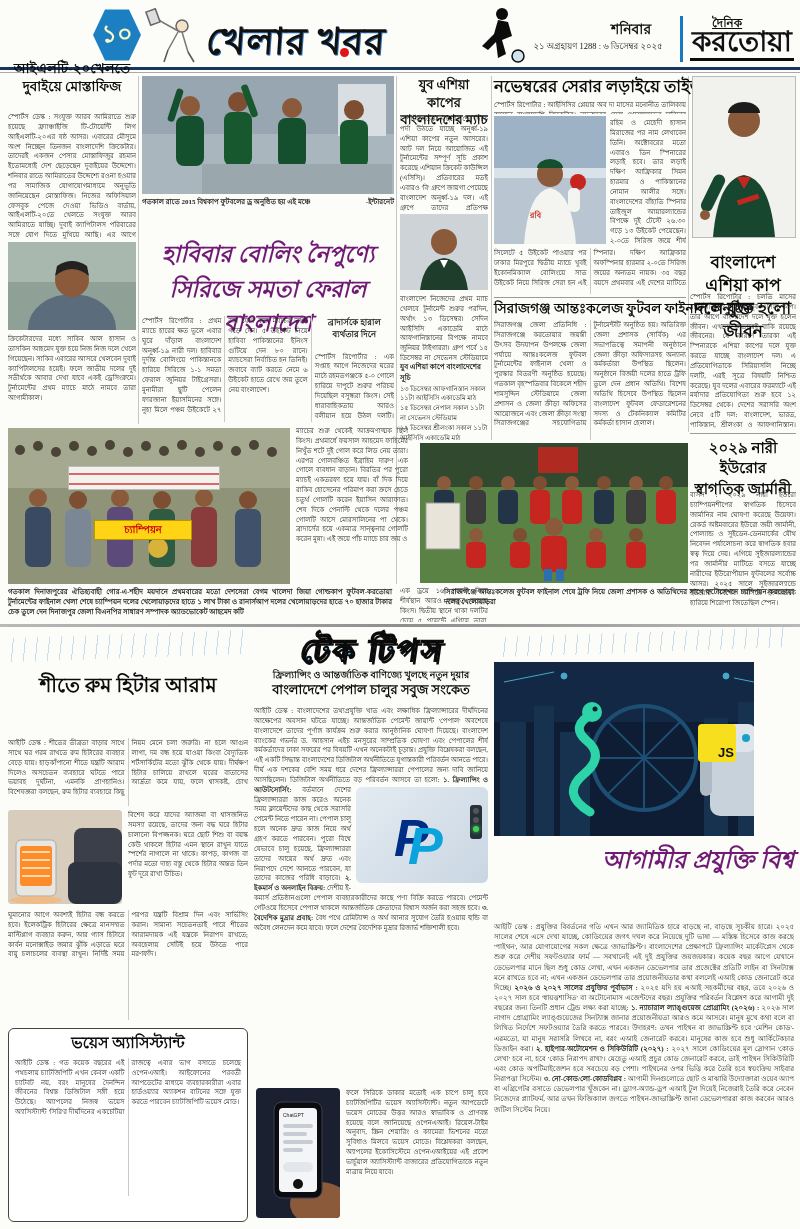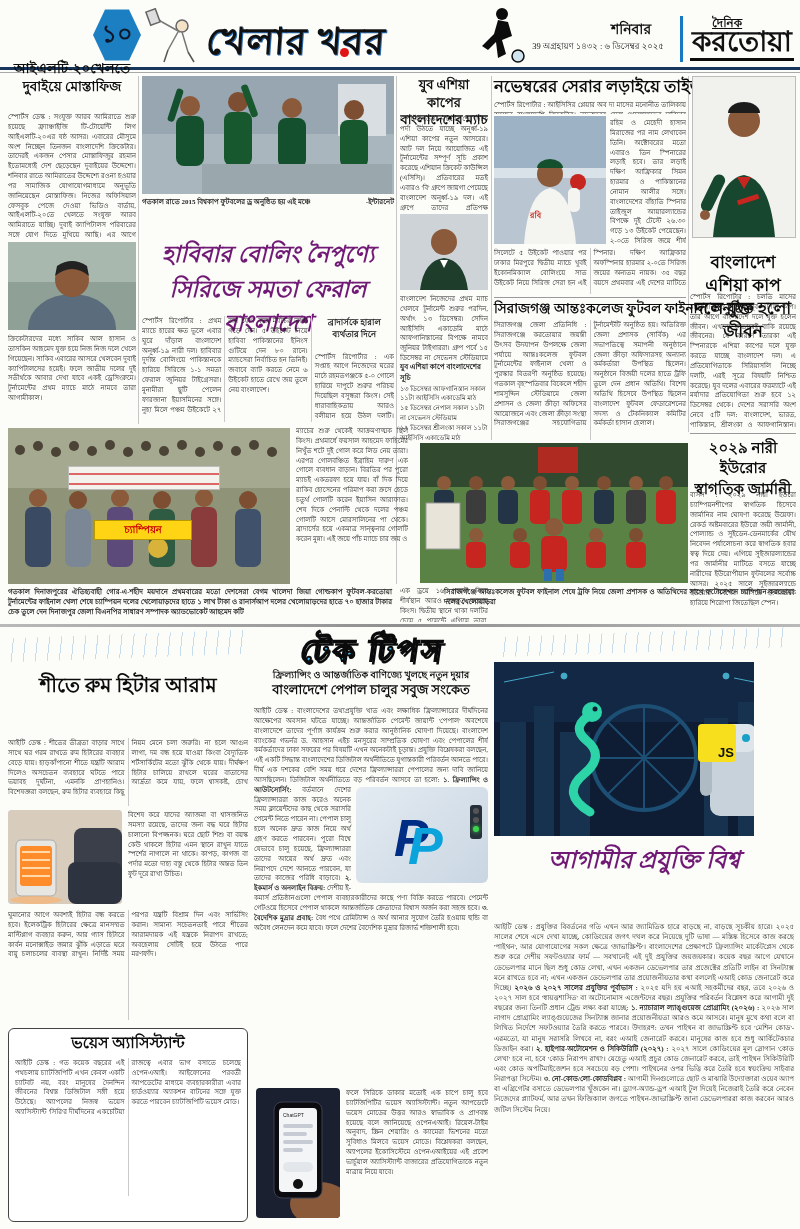--- a/index.html
+++ b/index.html
@@ -12,21 +12,21 @@
   .hl{font-weight:bold;color:#0c0c0c;text-align:center;line-height:1.35;}
   .hl-red{color:#701a75;font-style:italic;}
   .caption{font-size:7px;line-height:1.4;font-weight:bold;text-align:justify;color:#222;}
   .credit{float:right;font-weight:bold;}
   .vr{position:absolute;width:1px;background:#c6c6c6;}
   .hr{position:absolute;height:1px;background:#9a9a9a;}
   .photo{position:absolute;overflow:hidden;background:#cfd3d6;}
   .photo svg{display:block;}
   
   .hex{clip-path:polygon(25% 3%,75% 3%,100% 50%,75% 97%,25% 97%,0 50%);background:#1b7fc2;
-       color:#0f172a;font-weight:bold;display:flex;align-items:center;justify-content:center;font-size:24px;}
+       color:#fef9c3;font-weight:bold;display:flex;align-items:center;justify-content:center;font-size:24px;}
   .masthead-title{font-size:37px;font-weight:900;letter-spacing:1px;transform:skewX(-4deg);
        text-shadow:1px 1px 0 #2b6cb0;}
   .brand{font-size:28px;font-weight:900;border-bottom:3px solid #0c0c0c;line-height:1.15;}
   .brand-small{font-size:12px;font-weight:900;text-decoration:underline;}
   .dateline-day{font-size:14px;font-weight:bold;text-align:center;}
   .dateline-date{font-size:8.5px;text-align:center;}
   
   .tech-title{font-size:31px;font-weight:900;color:#47b9ea;letter-spacing:3px;transform:skewX(-8deg);
       -webkit-text-stroke:1px #0b0b0b;text-shadow:2.5px 2.5px 0 #0b0b0b;white-space:nowrap;}
   .streaks{background:repeating-linear-gradient(96deg,transparent 0 5px,#b9d4e8 5px 6px,transparent 6px 12px);
@@ -68,21 +68,21 @@
 
   <svg class="abs" style="left:468px;top:6px;" width="62" height="60" viewBox="0 0 62 60">
     <g fill="#0c0c0c">
       <circle cx="34" cy="8" r="6"></circle>
       <path d="M30 14 L40 16 L44 30 L34 34 L38 48 L30 52 L28 36 L20 44 L14 40 L26 28 Z"></path>
       <circle cx="50" cy="50" r="6" fill="#cfe4ee" stroke="#0c0c0c" stroke-width="1.5"></circle>
     </g>
   </svg>
 
   <div class="abs dateline-day" style="left:586px;top:18px;width:90px;">শনিবার</div>
-  <div class="abs dateline-date" style="left:520px;top:40px;width:156px;">39 অগ্রহায়ণ ১৪৩২ : ৬ ডিসেম্বর ২০২৫</div>
+  <div class="abs dateline-date" style="left:520px;top:40px;width:156px;">২১ অগ্রহায়ণ 1288 : ৬ ডিসেম্বর ২০২৫</div>
   <div class="abs" style="left:680px;top:16px;width:3px;height:46px;background:#1779c4;"></div>
   <div class="abs brand-small" style="left:712px;top:14px;width:70px;">দৈনিক</div>
   <div class="abs brand" style="left:690px;top:26px;width:104px;text-align:center;">করতোয়া</div>
 
   <div class="abs" style="left:0;top:67px;width:800px;height:3px;background:#16365c;"></div>
   <div class="abs" style="left:0;top:72px;width:800px;height:1px;background:#a9a9a9;"></div>
 
   <div class="vr" style="left:138px;top:76px;height:348px;"></div>
   <div class="vr" style="left:396px;top:76px;height:508px;"></div>
   <div class="vr" style="left:491px;top:76px;height:364px;"></div>
@@ -369,21 +369,21 @@
           <line x1="10" y1="20" x2="60" y2="10"></line>
           <line x1="240" y1="16" x2="290" y2="26"></line>
           <circle cx="70" cy="14" r="3" fill="#58e0ff"></circle>
           <circle cx="232" cy="14" r="3" fill="#58e0ff"></circle>
         </g>
     </svg>
     <div class="js-badge" style="right:18px;top:62px;width:34px;height:34px;font-size:13px;">JS</div>
   </div>
 
   <div class="abs hl hl-red" style="left:494px;top:842px;width:300px;font-size:24px;line-height:1.5;">
-    <div style="text-align:center;">আগামীর প্রযুক্তি বিশ্ব</div>
+    <div style="text-align:right;">আগামীর প্রযুক্তি বিশ্ব</div>
   </div>
   <div class="abs body-txt" style="left:494px;top:922px;width:300px;height:300px;font-size:7px;">
     <span>আইটি ডেস্ক : প্রযুক্তির বিবর্তনের গতি এখন আর জ্যামিতিক হারে বাড়ছে না, বাড়ছে সূচকীয় হারে। ২০২৫ সালের শেষে এসে দেখা যাচ্ছে, কোডিংয়ের জগৎ দখল করে নিয়েছে দুটি ভাষা — মস্তিষ্ক হিসেবে কাজ করছে 'পাইথন', আর যোগাযোগের সকল ক্ষেত্রে 'জাভাস্ক্রিপ্ট'। বাংলাদেশের প্রেক্ষাপটে ফ্রিল্যান্সিং মার্কেটপ্লেস থেকে শুরু করে দেশীয় সফটওয়্যার ফার্ম — সবখানেই এই দুই প্রযুক্তির জয়জয়কার। কয়েক বছর আগে যেখানে ডেভেলপার মানে ছিল শুধু কোড লেখা, এখন একজন ডেভেলপার তার প্রজেক্টের প্রতিটি লাইন বা সিনট্যাক্স মনে রাখতে হবে না; এখন একজন ডেভেলপার তার প্রয়োজনীয়তার কথা বললেই এআই কোড জেনারেট করে দিচ্ছে।</span>
     <b>২০২৬ ও ২০২৭ সালের প্রযুক্তির পূর্বাভাস :</b>
     <span>২০২৫ যদি হয় এআই সহকর্মীদের বছর, তবে ২০২৬ ও ২০২৭ সাল হবে 'স্বায়ত্তশাসিত' বা অটোনোমাস এজেন্টদের বছর। প্রযুক্তির পরিবর্তন বিশ্লেষণ করে আগামী দুই বছরের জন্য তিনটি প্রধান ট্রেন্ড লক্ষ্য করা যাচ্ছে:</span>
     <b>১. ন্যাচারাল ল্যাঙ্গুয়েজ প্রোগ্রামিং (২০২৬) :</b>
     <span>২০২৬ সাল নাগাদ প্রোগ্রামিং ল্যাঙ্গুয়েজের সিনট্যাক্স জানার প্রয়োজনীয়তা আরও কমে আসবে। মানুষ মুখে কথা বলে বা লিখিত নির্দেশে সফটওয়্যার তৈরি করতে পারবে। উদাহরণ: তখন পাইথন বা জাভাস্ক্রিপ্ট হবে 'মেশিন কোড'-এরমতো, যা মানুষ সরাসরি লিখবে না, বরং এআই জেনারেট করবে। মানুষের কাজ হবে শুধু আর্কিটেকচার ডিজাইন করা।</span>
     <b>২. হাইপার-অটোমেশন ও সিকিউরিটি (২০২৭) :</b>
     <span>২০২৭ সালে কোডিংয়ের মূল স্লোগান 'কোড লেখা' হবে না, হবে 'কোড নিরাপদ রাখা'। যেহেতু এআই প্রচুর কোড জেনারেট করবে, তাই পাইথন সিকিউরিটি এবং কোড অপটিমাইজেশন হবে সবচেয়ে বড় পেশা। পাইথনের ওপর ভিত্তি করে তৈরি হবে স্বয়ংক্রিয় সাইবার নিরাপত্তা সিস্টেম।</span>
     <b>৩. নো-কোড/লো-কোডবিপ্লব :</b>

